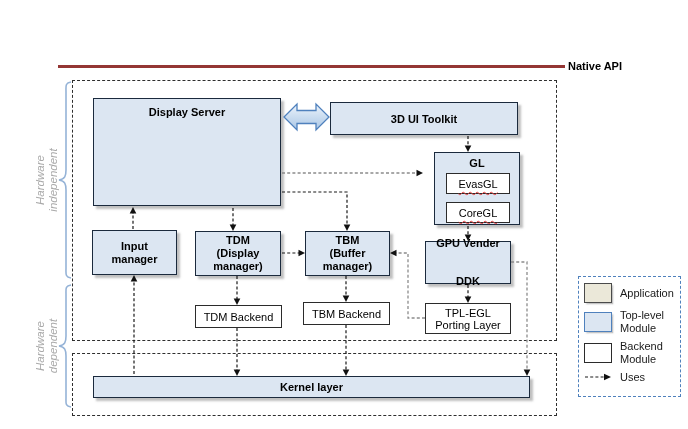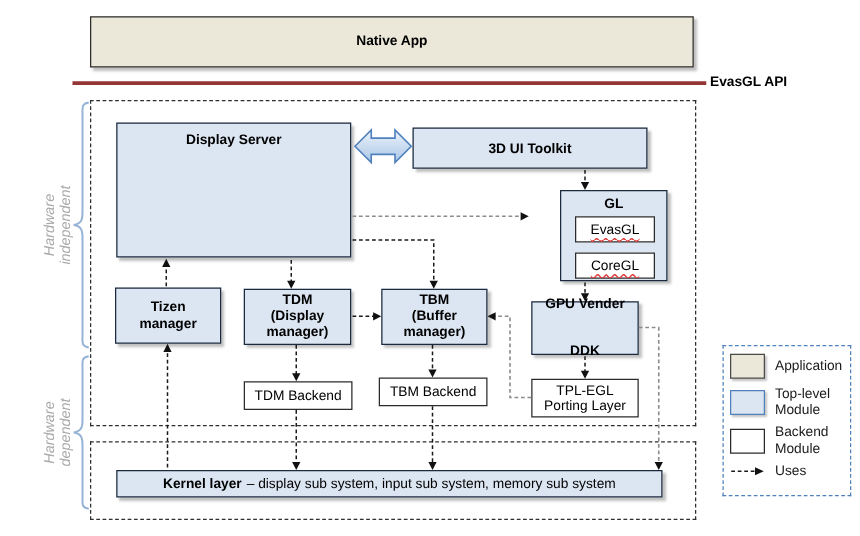--- a/index.html
+++ b/index.html
@@ -37,26 +37,23 @@
   .ltext{font-size:11px;line-height:12.5px;color:#1a1a1a;}
   .uses-glyph{width:28px;margin-right:8px;flex:0 0 auto;}
   svg.overlay{position:absolute;left:0;top:0;pointer-events:none;}
   .kernel-text{display:flex;align-items:center;justify-content:center;gap:4px;white-space:nowrap;font-size:11px;}
 </style>
 </head>
 <body>
 
 <div id="stage">
 
-  <div class="box beige t11 bold" style="left:72px;top:13px;width:483px;height:41px;">
-    <span>Native App</span>
-  </div>
 
   <div class="apiline" style="left:58px;top:65px;width:507px;height:3px;"></div>
-  <div style="position:absolute;left:568px;top:60px;font-size:11px;font-weight:bold;">EvasGL API</div>
+  <div style="position:absolute;left:568px;top:60px;font-size:11px;font-weight:bold;">Native API</div>
 
   <div class="region" style="left:72px;top:80px;width:485px;height:261px;"></div>
   <div class="region" style="left:72px;top:353px;width:485px;height:63px;"></div>
 
   <div class="side-label" style="left:-15px;top:167px;width:124px;">
     <span>Hardware</span>
     <span>independent</span>
   </div>
   <div class="side-label" style="left:-10px;top:333px;width:114px;">
     <span>Hardware</span>
@@ -64,32 +61,32 @@
   </div>
 
   <div class="box blue t12 bold top-title" style="left:93px;top:98px;width:188px;height:108px;">
     <span>Display Server</span>
   </div>
 
   <div class="box blue t12 bold" style="left:330px;top:102px;width:188px;height:33px;">
     <span>3D UI Toolkit</span>
   </div>
 
-  <div class="box blue" style="left:448px;top:152px;width:86px;height:73px;justify-content:flex-start;padding-top:4px;">
+  <div class="box blue" style="left:434px;top:152px;width:86px;height:73px;justify-content:flex-start;padding-top:4px;">
     <span class="t11 bold">GL</span>
     <div class="box white sub" style="left:11px;top:20px;width:64px;height:21px;">
       <span class="wavy">EvasGL</span>
     </div>
     <div class="box white sub" style="left:11px;top:49px;width:64px;height:21px;">
       <span class="wavy">CoreGL</span>
     </div>
   </div>
 
   <div class="box blue t11 bold" style="left:92px;top:230px;width:85px;height:45px;">
-    <span>Tizen</span>
+    <span>Input</span>
     <span>manager</span>
   </div>
 
   <div class="box blue t11 bold" style="left:195px;top:231px;width:86px;height:45px;">
     <span>TDM</span>
     <span>(Display</span>
     <span>manager)</span>
   </div>
 
   <div class="box blue t11 bold" style="left:305px;top:231px;width:85px;height:45px;">
@@ -112,21 +109,20 @@
   </div>
 
   <div class="box white sub" style="left:425px;top:303px;width:86px;height:31px;">
     <span>TPL-EGL</span>
     <span>Porting Layer</span>
   </div>
 
   <div class="box blue" style="left:93px;top:376px;width:437px;height:22px;">
     <div class="kernel-text">
       <span class="bold">Kernel layer</span>
-      <span>– display sub system, input sub system, memory sub system</span>
     </div>
   </div>
 
   <div id="legend">
     <div class="lrow">
       <div class="lsw sw-beige"></div>
       <div class="ltext">Application</div>
     </div>
     <div class="lrow">
       <div class="lsw sw-blue"></div>

